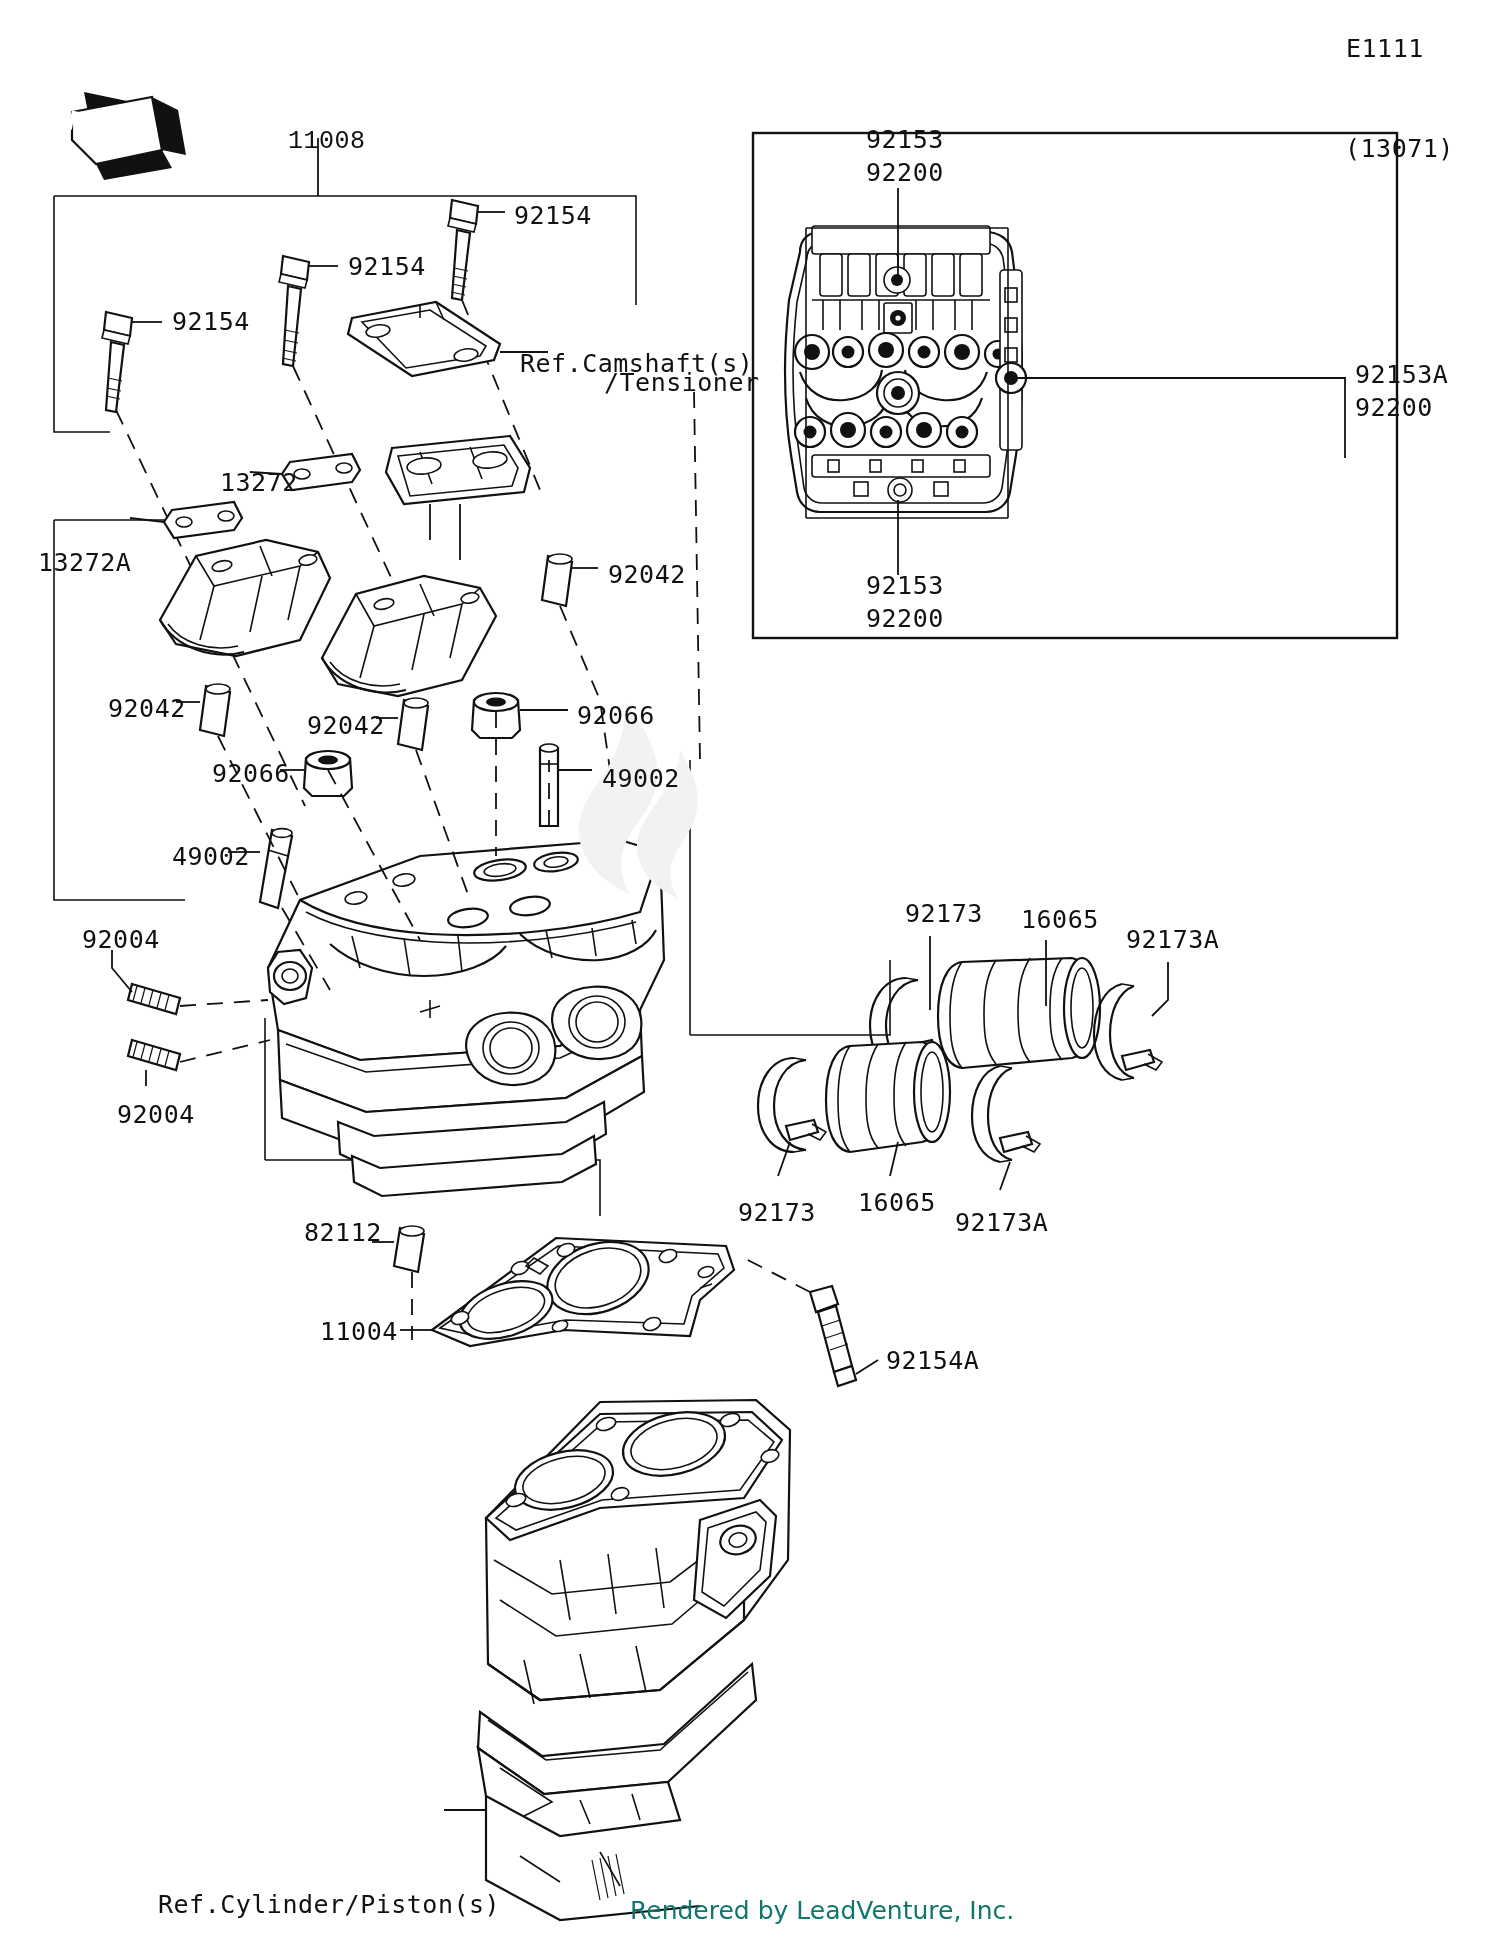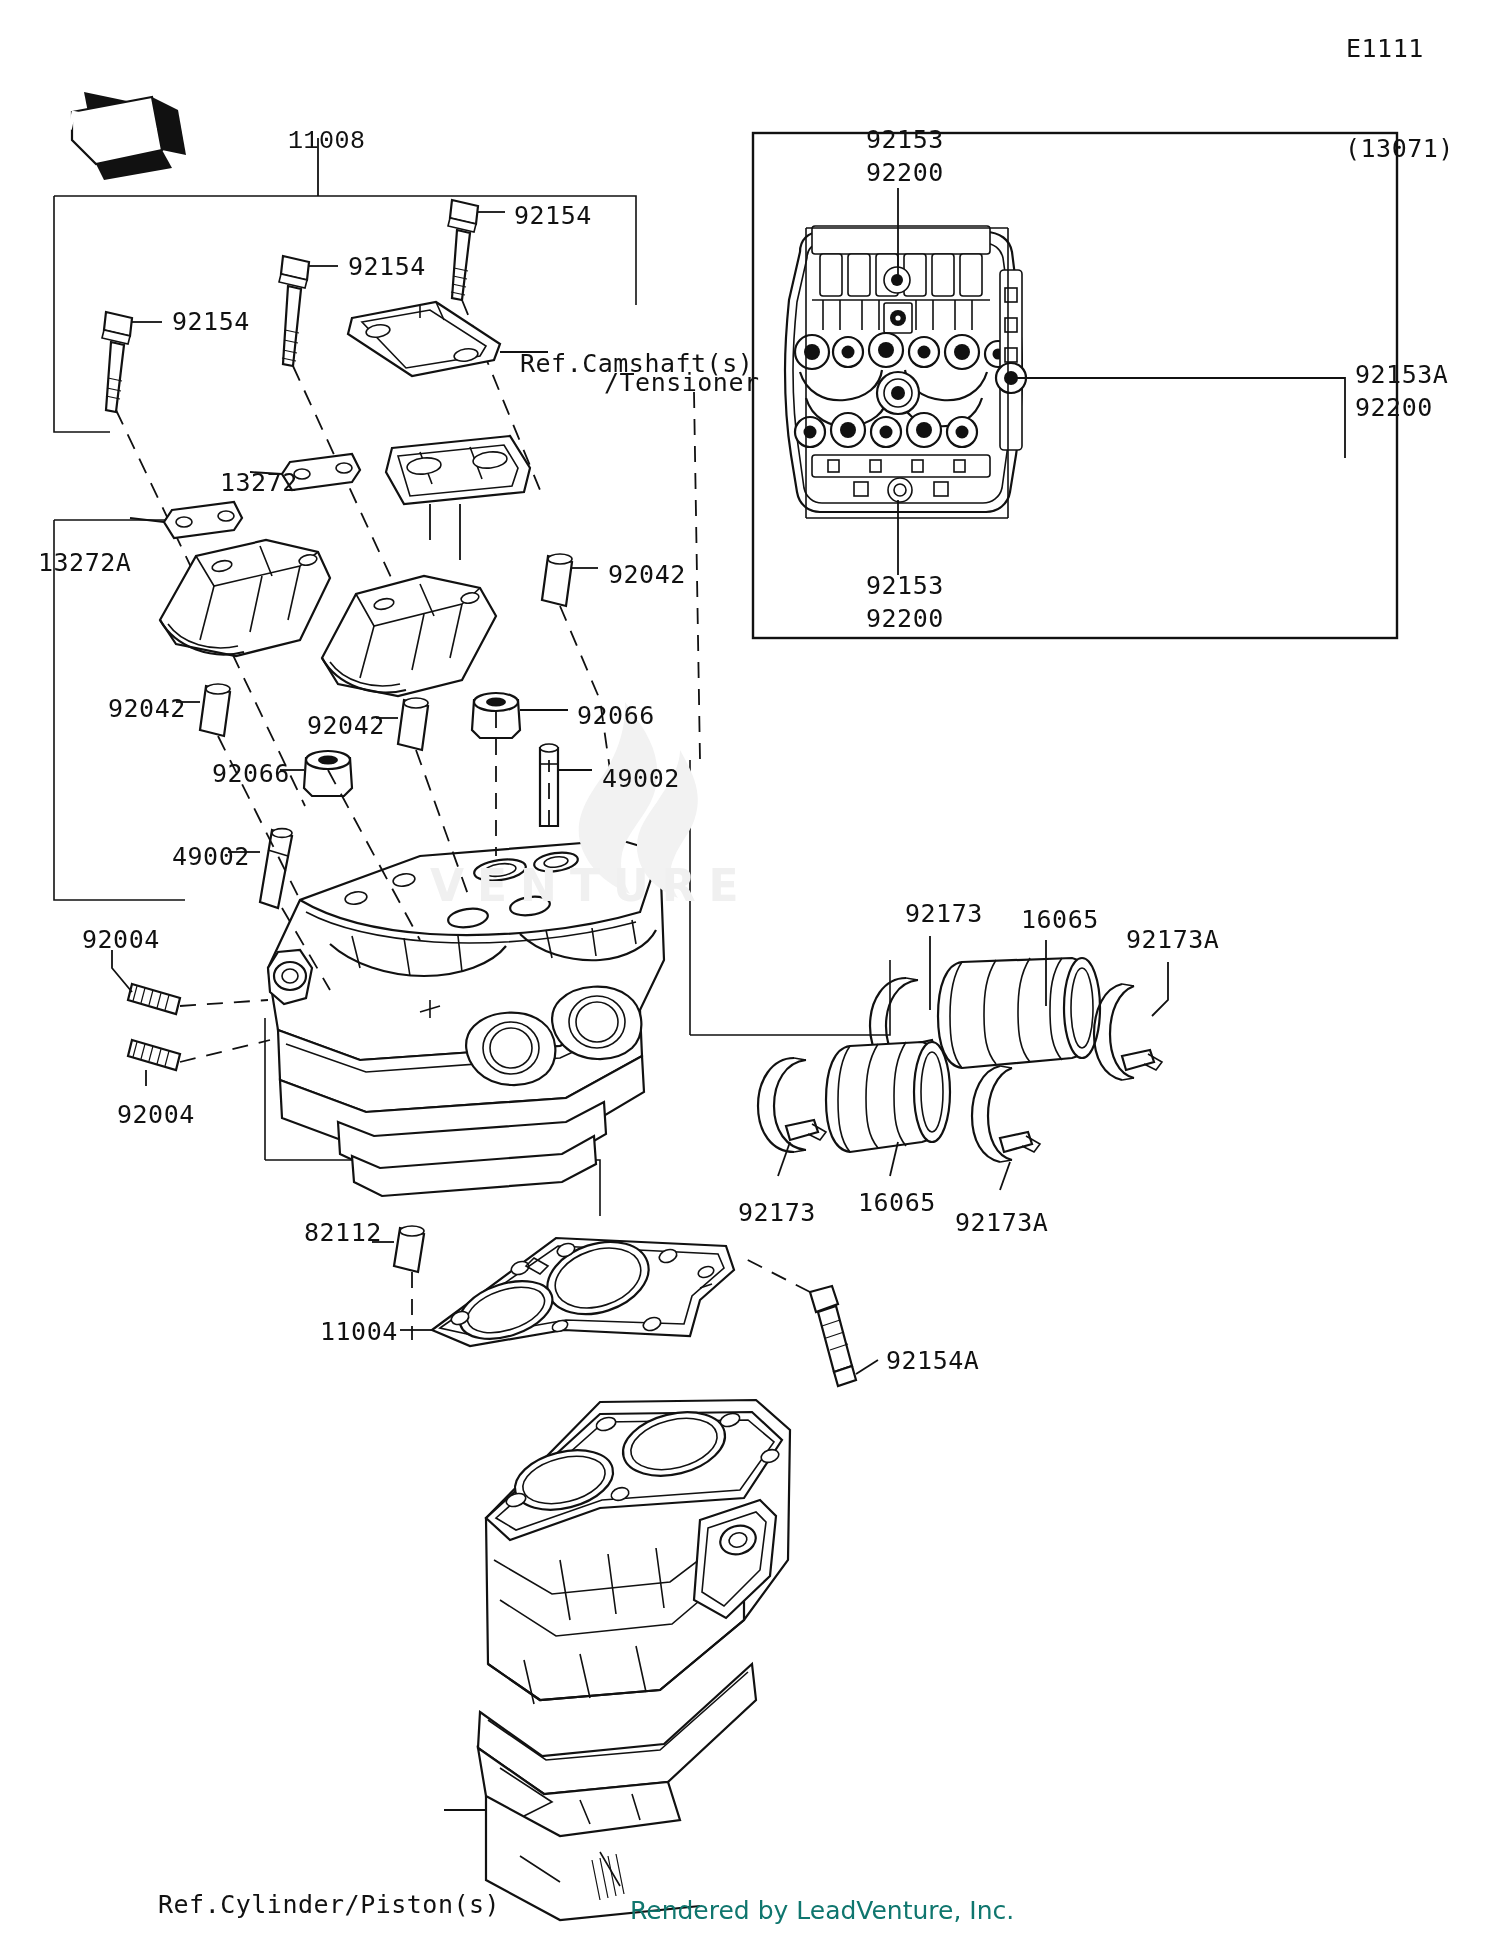--- a/index.html
+++ b/index.html
@@ -530,21 +530,20 @@
   </svg>
 
   <svg class="wm" viewBox="0 0 450 240">
     <path fill="#f2f2f2" d="M195,12 C215,40 232,62 226,96 C222,118 206,132 196,152
                             C188,168 190,188 200,204 C176,194 156,176 150,152
                             C144,126 160,104 174,84 C188,62 196,38 195,12 Z"></path>
     <path fill="#f2f2f2" d="M250,60 C262,82 272,100 266,124 C262,142 250,152 244,168
                             C238,180 240,196 248,208 C228,200 212,186 208,166
                             C203,144 216,128 227,112 C238,95 250,78 250,60 Z"></path>
   </svg>
-  <div class="wm-text">VENTURE</div>
 
   <div class="lbl" style="left:1346px;top:32px;text-align:center;">E1111</div>
 
   <div class="lbl" style="left:1345px;top:132px;">(13071)</div>
   <div class="lbl" style="left:866px;top:123px;">92153</div>
   <div class="lbl" style="left:866px;top:156px;">92200</div>
   <div class="lbl" style="left:1355px;top:358px;">92153A</div>
   <div class="lbl" style="left:1355px;top:391px;">92200</div>
   <div class="lbl" style="left:866px;top:569px;">92153</div>
   <div class="lbl" style="left:866px;top:602px;">92200</div>

